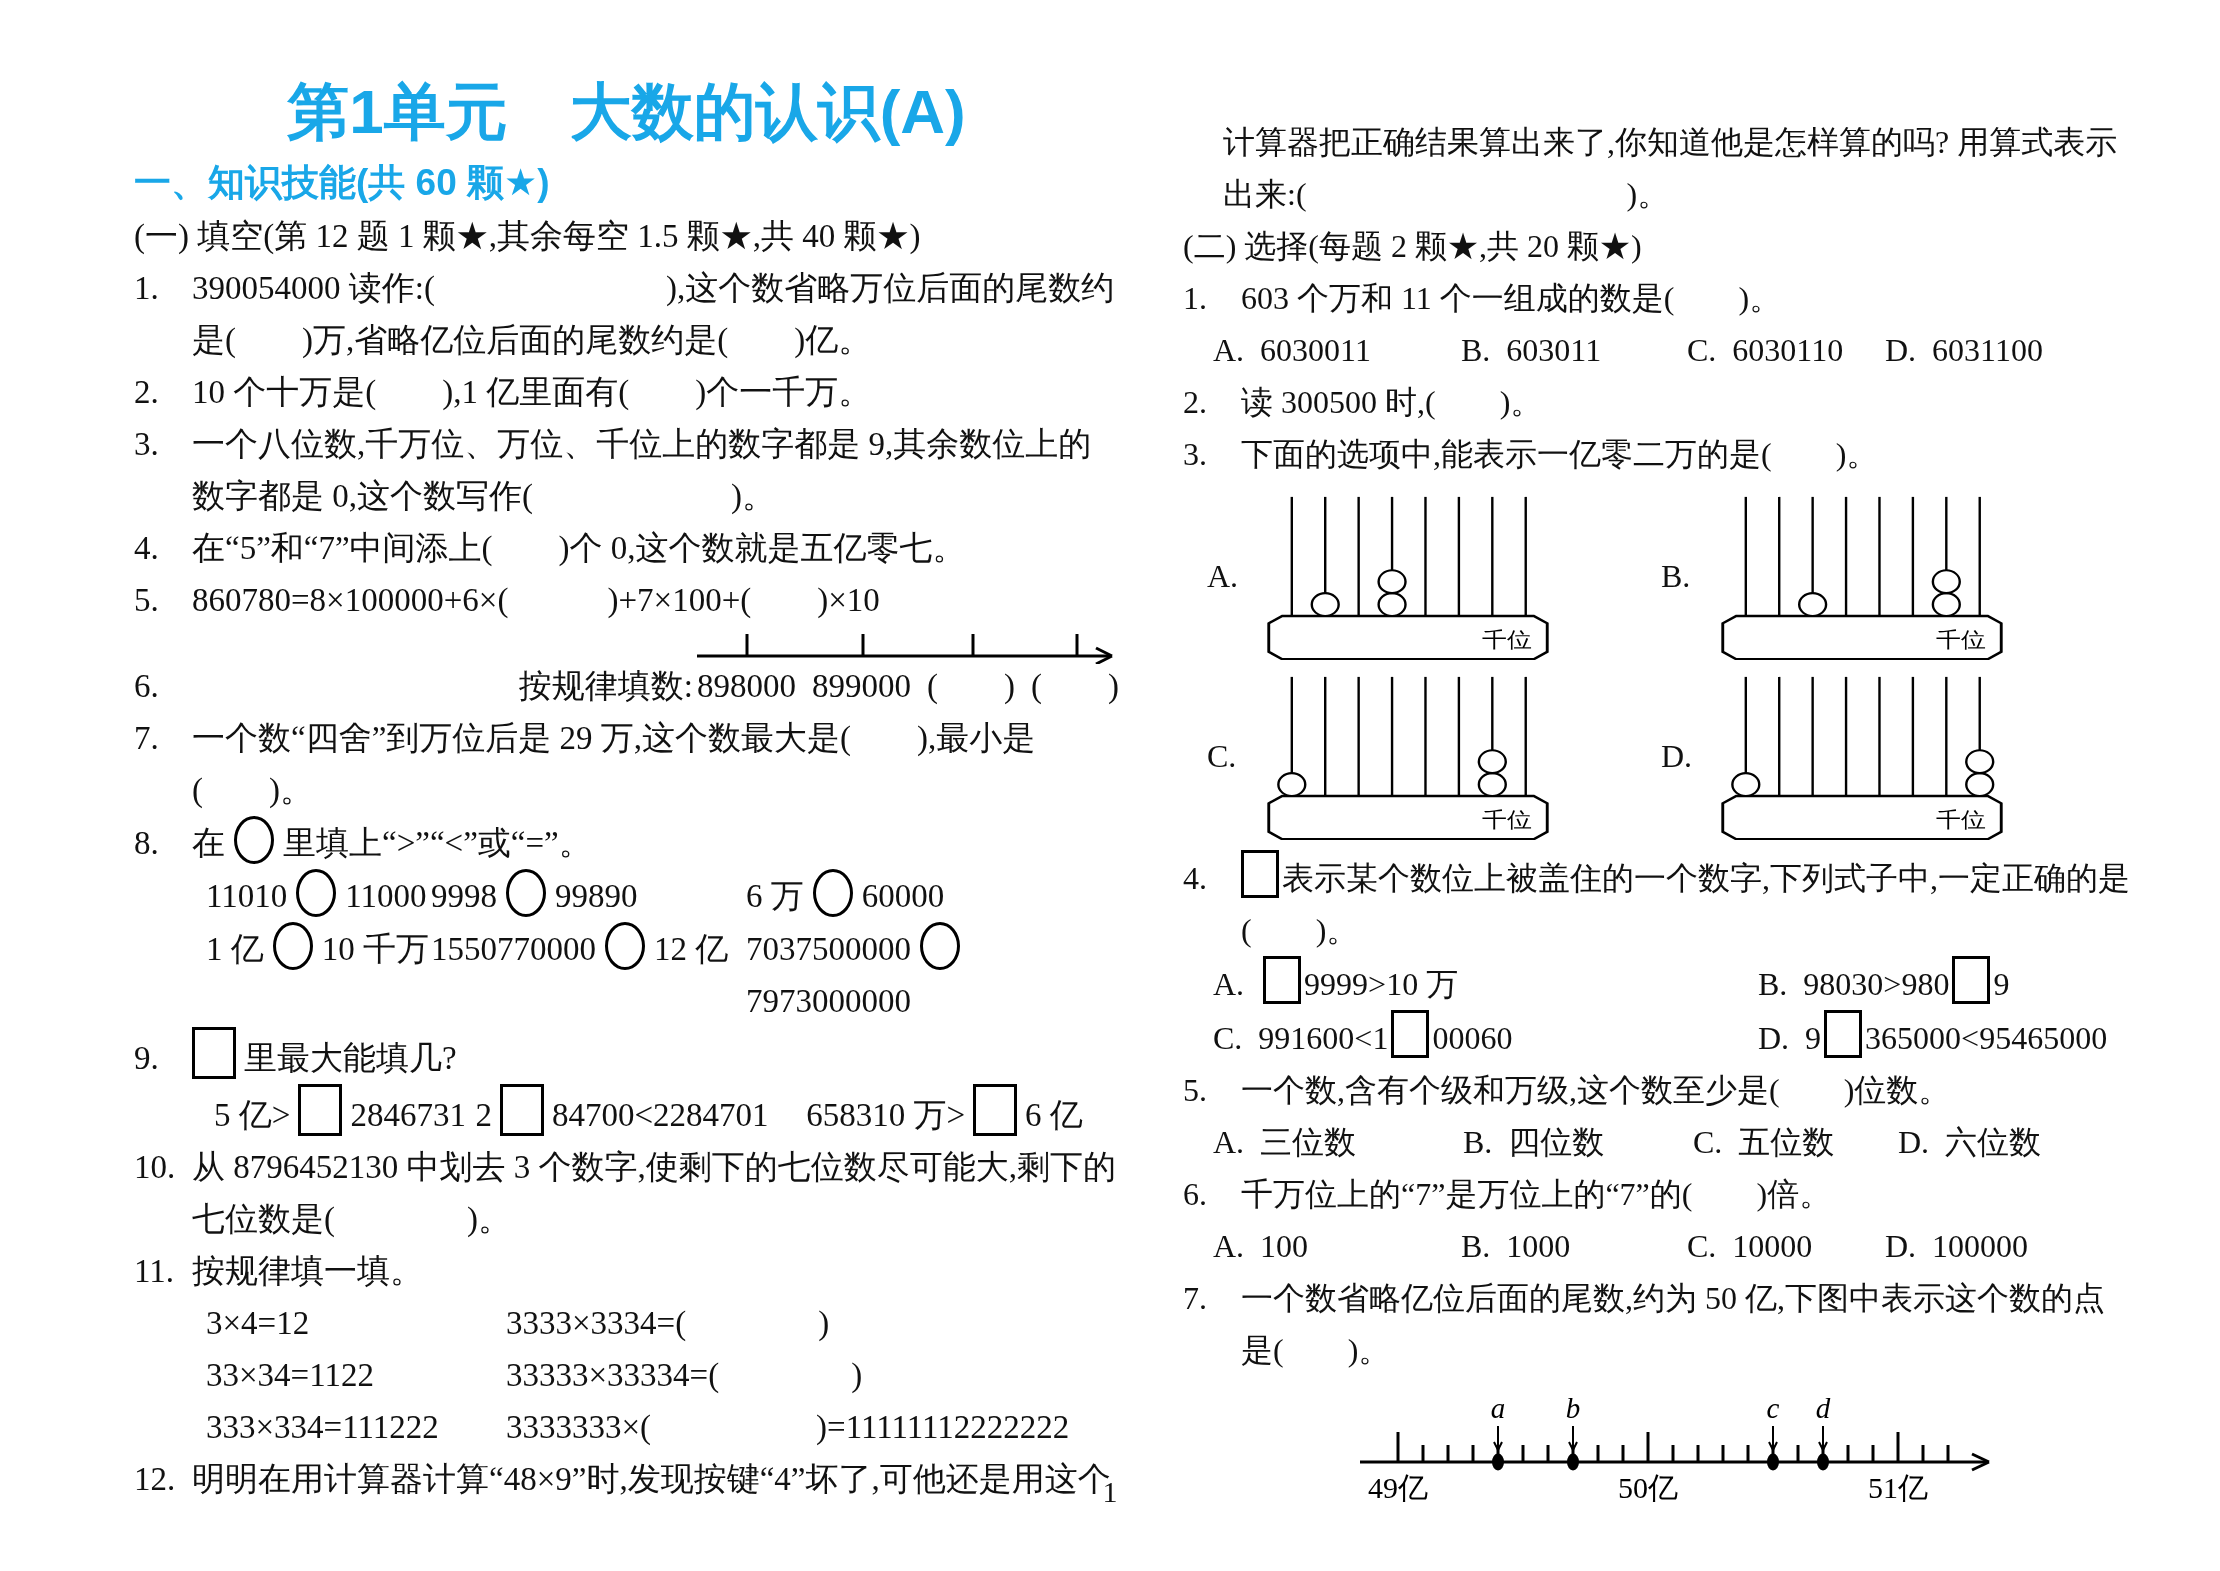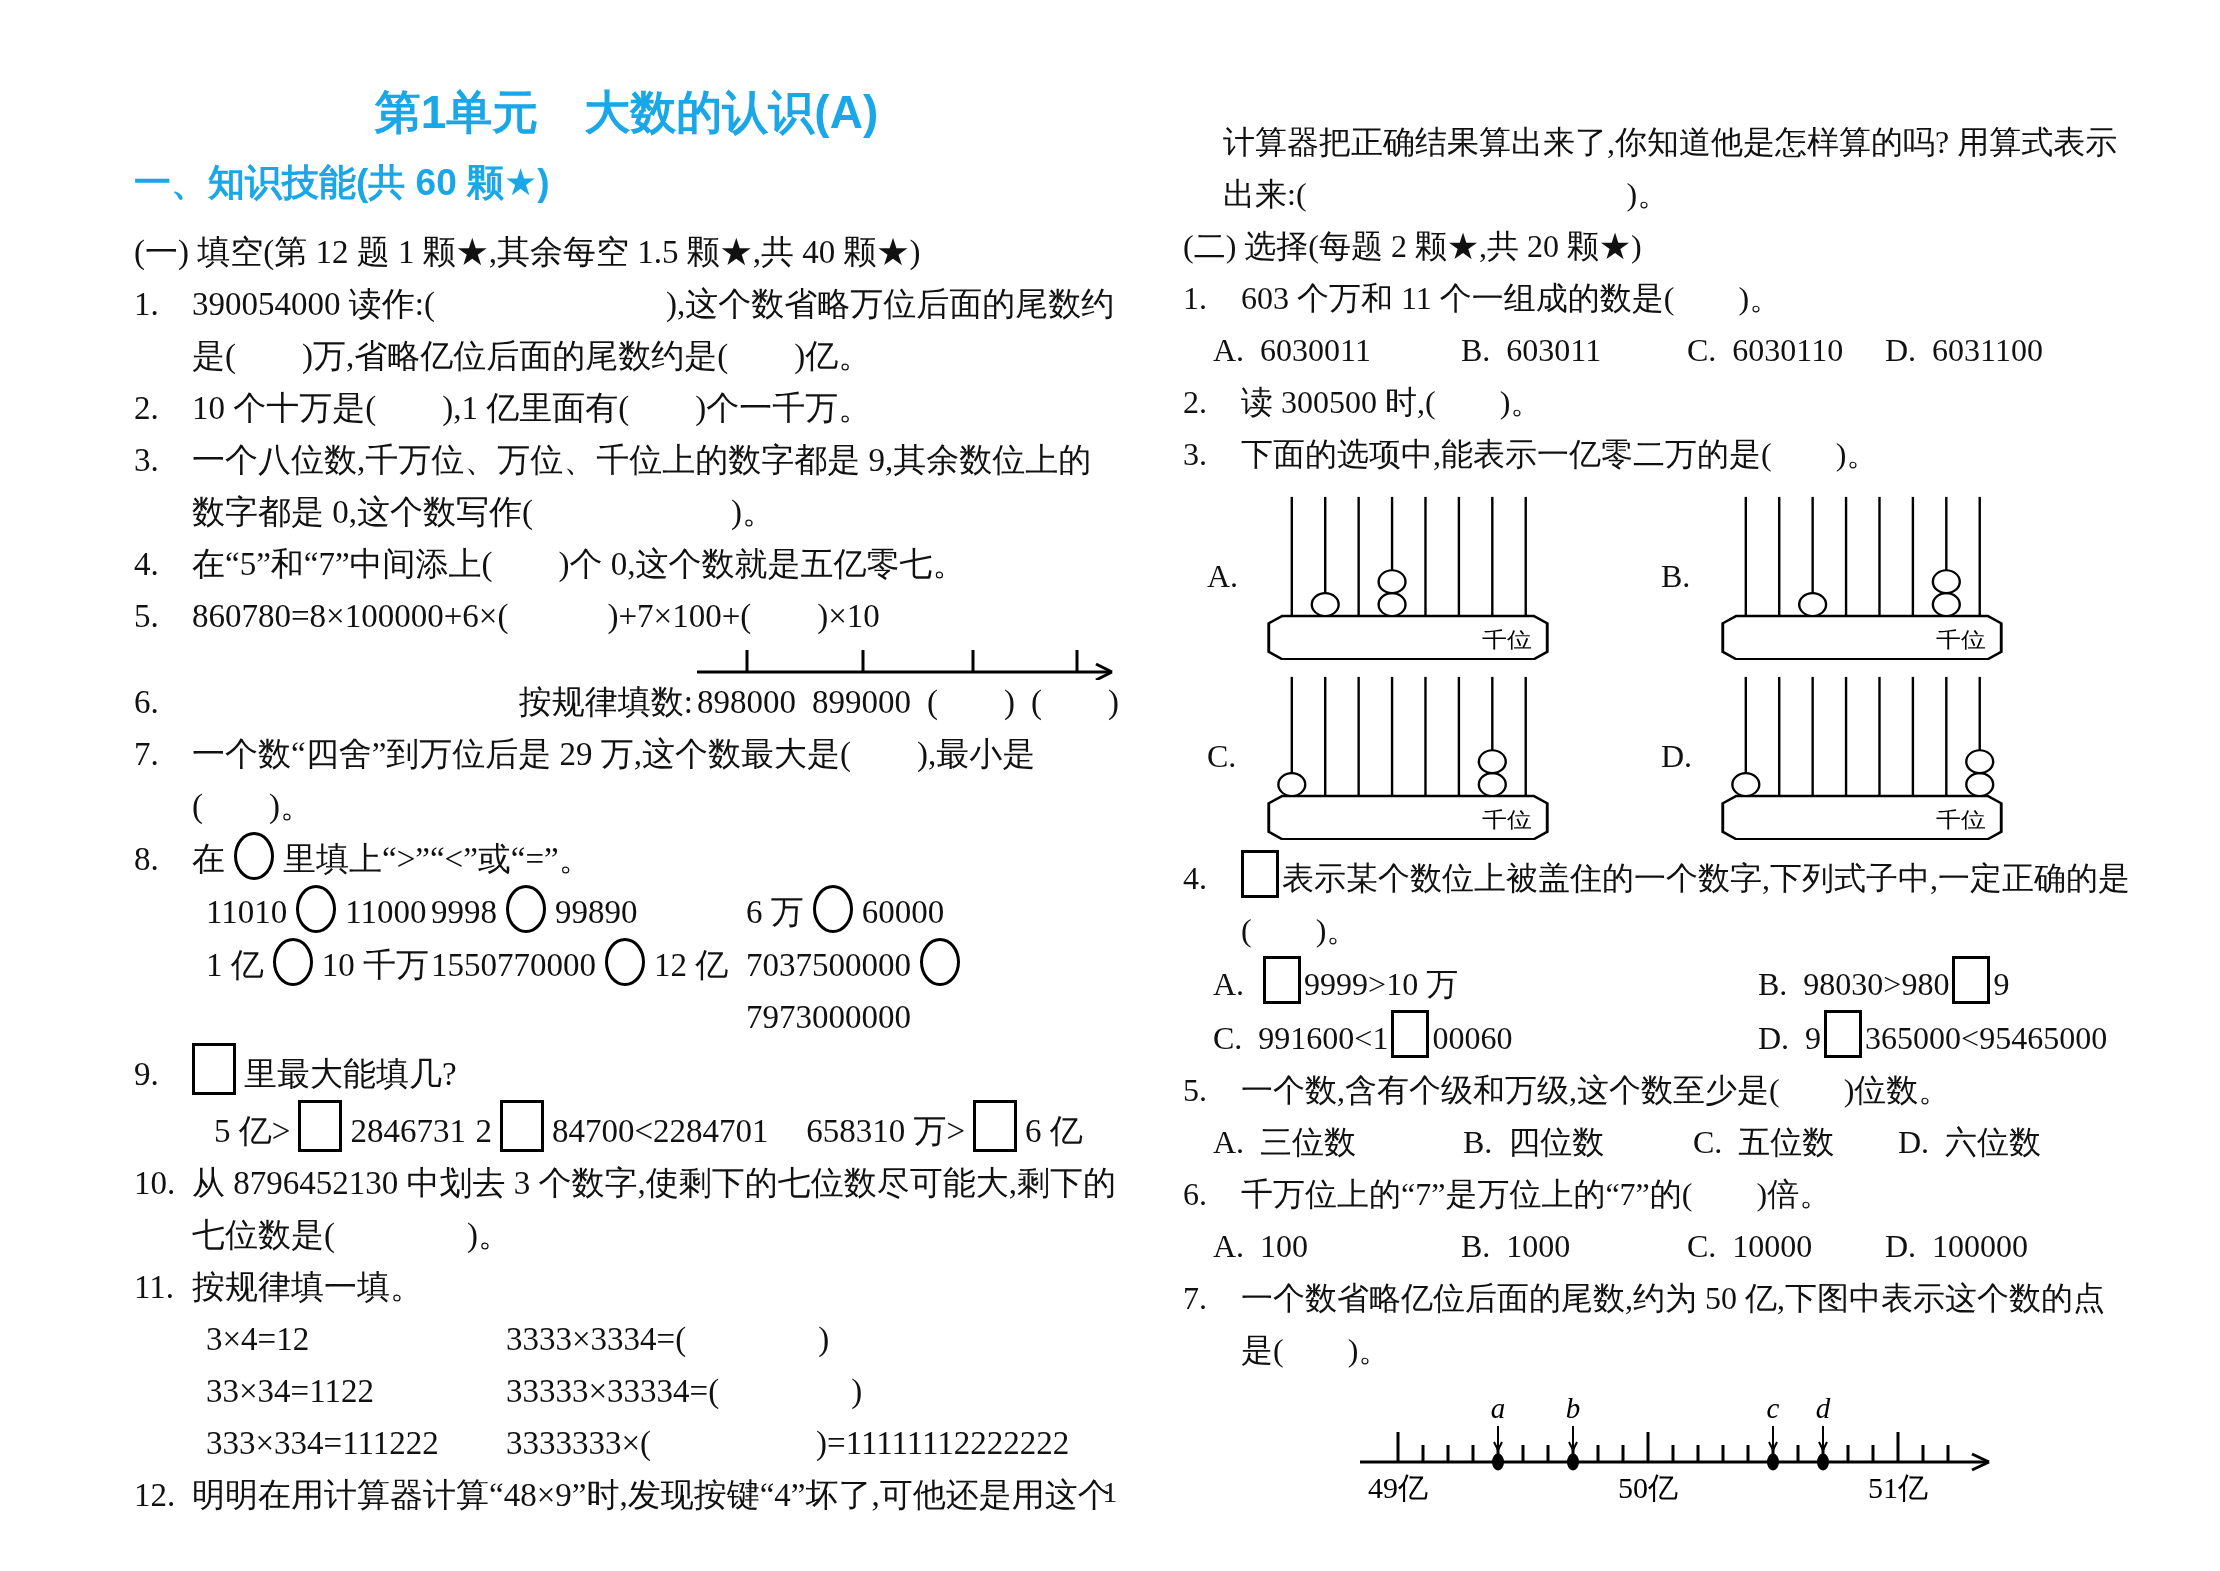--- a/index.html
+++ b/index.html
@@ -1,23 +1,23 @@
 <!DOCTYPE html>
 <html style="--accent: #19a7e8;"><head>
 <meta charset="utf-8">
 <style>
   html,body{margin:0;padding:0;background:#e8e8e8;}
   .page{position:relative;width:2220px;height:1571px;background:#ffffff;overflow:hidden;
         font-family:"Liberation Serif","DejaVu Serif",serif;color:#111;font-size:33px;}
   .col-left{position:absolute;left:134px;top:84px;width:985px;line-height:52px;}
   .col-right{position:absolute;left:1183px;top:116px;width:950px;line-height:52px;font-size:32px;}
   .title{color:var(--accent,#19a7e8);font-family:"Liberation Sans","DejaVu Sans",sans-serif;
-         font-weight:bold;font-size:46px;text-align:center;line-height:56px;margin:0 0 18px 0;}
+         font-weight:bold;font-size:62px;text-align:center;line-height:56px;margin:0 0 18px 0;}
   .h-blue{color:var(--accent,#19a7e8);font-family:"Liberation Sans","DejaVu Sans",sans-serif;
-          font-weight:bold;font-size:37px;line-height:50px;margin-bottom:18px;}
+          font-weight:bold;font-size:37px;line-height:50px;margin-bottom:2px;}
   .subhead{line-height:52px;}
   .q{display:flex;align-items:baseline;}
   .q .num{flex:0 0 58px;}
   .q .qbody{flex:1;}
   .subrow{padding-left:72px;display:grid;}
   .r-q8{grid-template-columns:225px 315px auto;}
   .r-q9{grid-template-columns:268px 296px auto;align-items:center;text-align:center;}
   .r-q11{grid-template-columns:300px auto;}
   .circ{display:inline-block;width:34px;height:42px;border:3px solid #000;border-radius:50%;
         vertical-align:-10px;margin:0 9px;}

